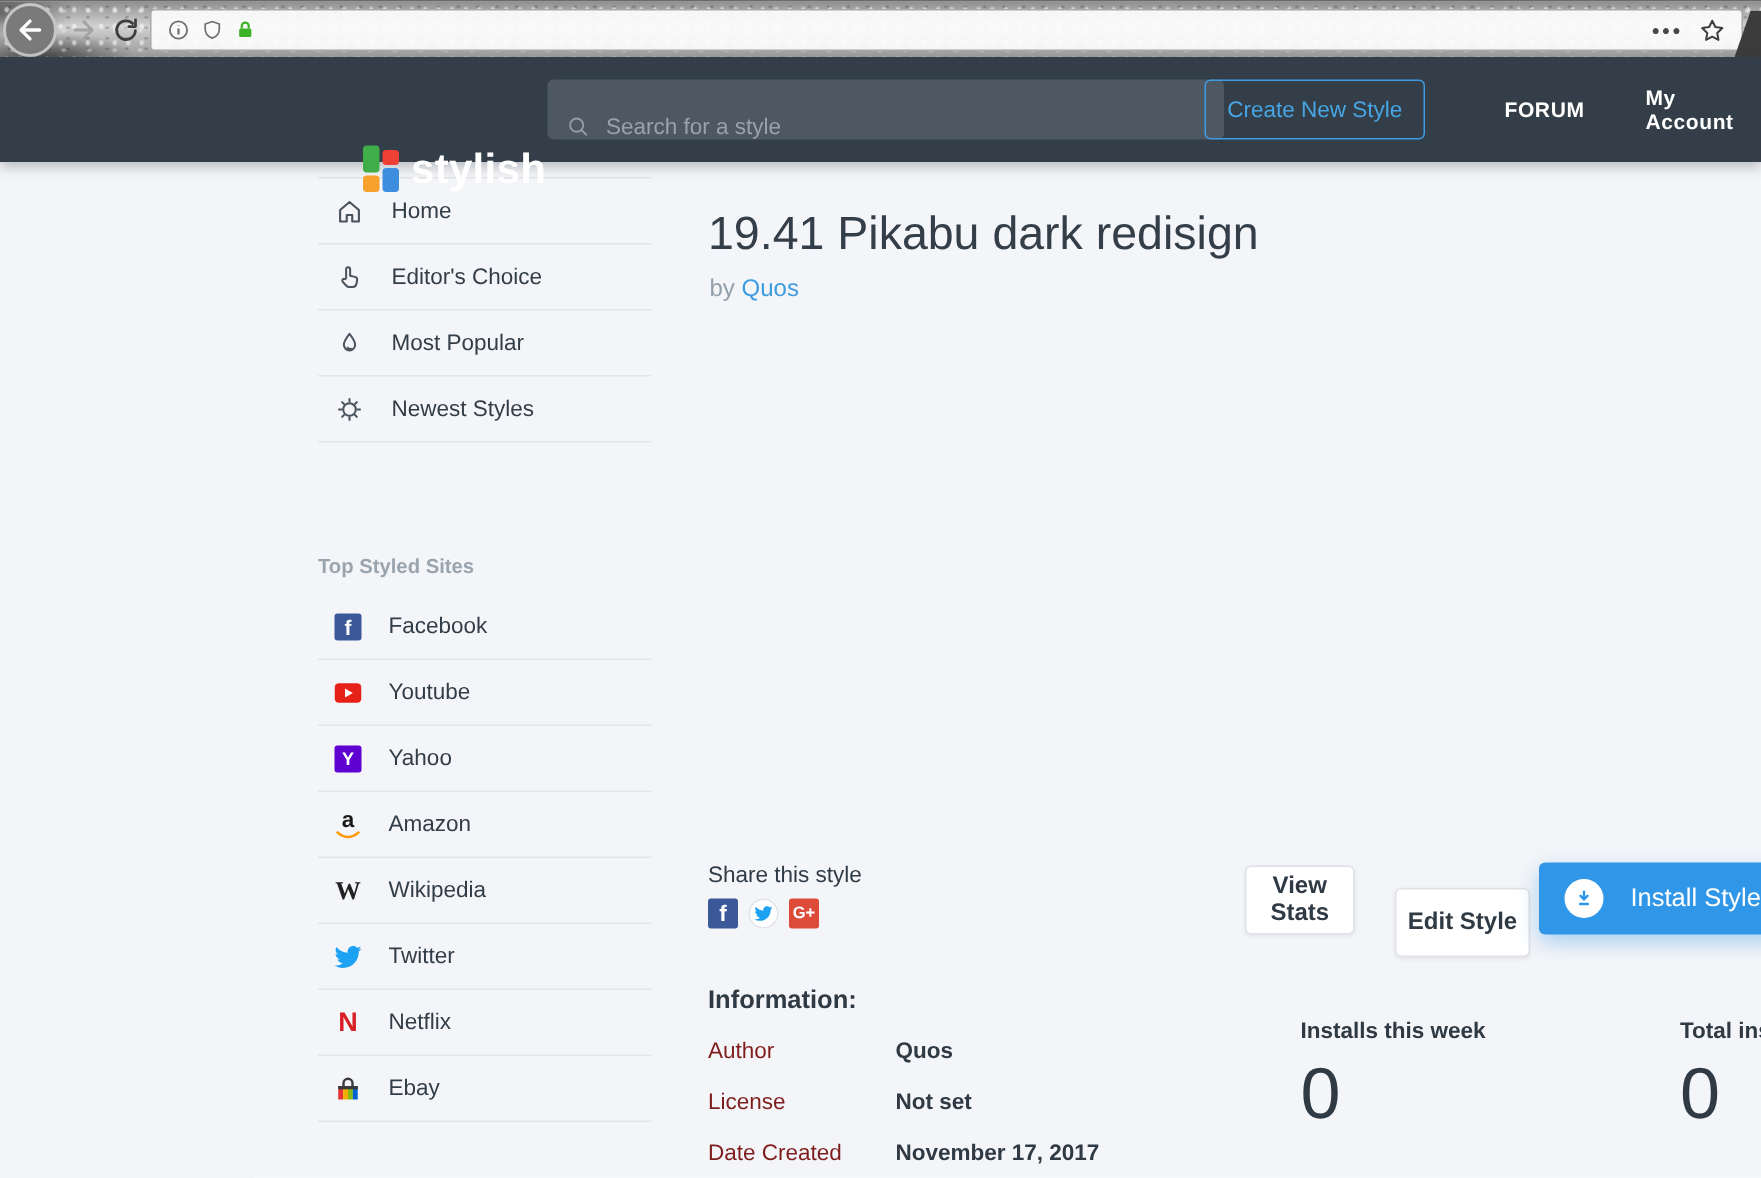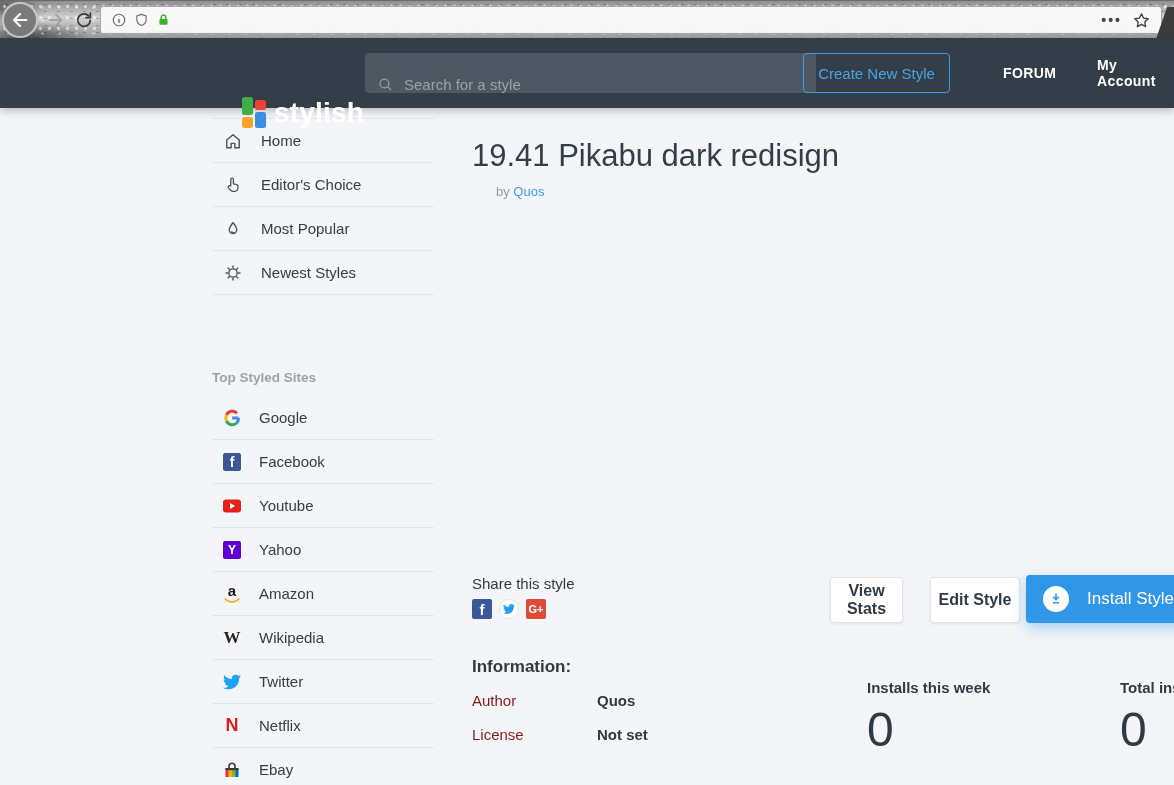--- a/index.html
+++ b/index.html
@@ -77,31 +77,31 @@
   .yh-sq{width:18px;height:18px;background:var(--yahoo-purple);font-size:12px;}
   .gp-sq{width:20px;height:20px;background:var(--gplus-red);font-size:11px;}
   .fbs-sq{width:20px;height:20px;background:var(--facebook-blue);font-size:15px;}
   .nf-n{color:var(--netflix-red);font-size:18px;font-weight:700;}
   .wiki-w{font-family:"Liberation Serif","DejaVu Serif",serif;font-size:17px;font-weight:700;color:#222;}
   .amazon-ic{display:flex;flex-direction:column;align-items:center;line-height:1;}
   .amazon-ic .a{font-size:15px;font-weight:700;color:#1a1a1a;}
 
   
   .page-title{position:absolute;left:472px;top:138px;font-size:31px;font-weight:500;color:var(--text-dark);}
-  .byline{position:absolute;left:496px;top:184px;font-size:13px;color:#93a0ab;}
+  .byline{position:absolute;left:473px;top:184px;font-size:16px;color:#93a0ab;}
   .byline a{color:var(--accent-blue);text-decoration:none;cursor:pointer;}
   .share-label{position:absolute;left:472px;top:575px;font-size:15px;font-weight:500;color:#2f3a44;}
   .share-icons{position:absolute;left:472px;top:599px;display:flex;align-items:center;gap:7px;}
   .tw-circle{width:20px;height:20px;border-radius:50%;background:#fff;border:1px solid #e1e4e8;
     display:flex;align-items:center;justify-content:center;}
   .btn-white{position:absolute;top:577px;height:46px;background:#fff;border:1px solid #dfe2e6;
     border-radius:4px;box-shadow:0 1px 3px rgba(0,0,0,.08);display:flex;align-items:center;
     justify-content:center;font-size:16px;font-weight:700;color:#2f3a44;cursor:pointer;}
   .view-stats{left:830px;width:73px;}
-  .edit-style{left:930px;width:90px;}
+  .edit-style{left:930px;width:90px;margin-top:15px;}
   .install-btn{position:absolute;left:1026px;top:575px;width:220px;height:48px;background:var(--install-blue);
     border:none;border-radius:4px;box-shadow:0 5px 14px rgba(47,150,232,.4);display:flex;align-items:center;
     padding-left:17px;gap:18px;cursor:pointer;}
   .install-circle{width:26px;height:26px;border-radius:50%;background:#fff;display:flex;
     align-items:center;justify-content:center;flex:0 0 auto;}
   .install-label{color:#fff;font-size:17px;font-weight:500;white-space:nowrap;text-align:right;}
   .info-heading{position:absolute;left:472px;top:657px;font-size:17px;font-weight:700;color:#2f3a44;}
   .info-row{position:absolute;left:472px;font-size:15px;line-height:16px;white-space:nowrap;}
   .info-row .lab{display:inline-block;width:125px;color:#7f1d1d;}
   .info-row .val{font-weight:700;color:#2f3a44;}
@@ -243,32 +243,20 @@
       </span>
       <span class="side-label">Newest Styles</span>
     </div>
   </div>
 
   <div class="section-title">Top Styled Sites</div>
 
   <div class="sites-list">
     <div class="side-row">
       <span class="brand-box">
-        <svg width="18" height="18" viewBox="0 0 18 18" fill="none" stroke-width="3">
-            <path d="M3.4 6.1A6.5 6.5 0 0 1 14 4.2" stroke="#ea4335"></path>
-            <path d="M3.4 11.9A6.5 6.5 0 0 1 3.4 6.1" stroke="#fbbc05"></path>
-            <path d="M14 13.8A6.5 6.5 0 0 1 3.4 11.9" stroke="#34a853"></path>
-            <path d="M15.5 9a6.5 6.5 0 0 1-1.5 4.8" stroke="#4285f4"></path>
-            <line x1="9.2" y1="9" x2="15.4" y2="9" stroke="#4285f4"></line>
-          </svg>
-      </span>
-      <span class="side-label">Google</span>
-    </div>
-    <div class="side-row">
-      <span class="brand-box">
           <span class="sq fb-sq">f</span>
         </span>
       <span class="side-label">Facebook</span>
     </div>
     <div class="side-row">
       <span class="brand-box">
         <svg width="18" height="14" viewBox="0 0 18 14">
             <rect x="0" y="0.5" width="18" height="13" rx="3" fill="var(--youtube-red)"></rect>
             <polygon points="7,4 7,10 12.2,7" fill="#ffffff"></polygon>
           </svg>
@@ -357,20 +345,23 @@
     <span class="install-label">Install Style</span>
   </button>
 
   <div class="info-heading">Information:</div>
   <div class="info-row" style="top:693px">
     <span class="lab">Author</span><span class="val">Quos</span>
   </div>
   <div class="info-row" style="top:727px">
     <span class="lab">License</span><span class="val">Not set</span>
   </div>
+  <div class="info-row" style="top:761px">
+    <span class="lab">Date Created</span><span class="val">November 17, 2017</span>
+  </div>
 
   <div class="stat stat-week">
     <div class="stat-label">Installs this week</div>
     <div class="stat-number">0</div>
   </div>
   <div class="stat stat-total">
     <div class="stat-label">Total installs</div>
     <div class="stat-number">0</div>
   </div>
 

